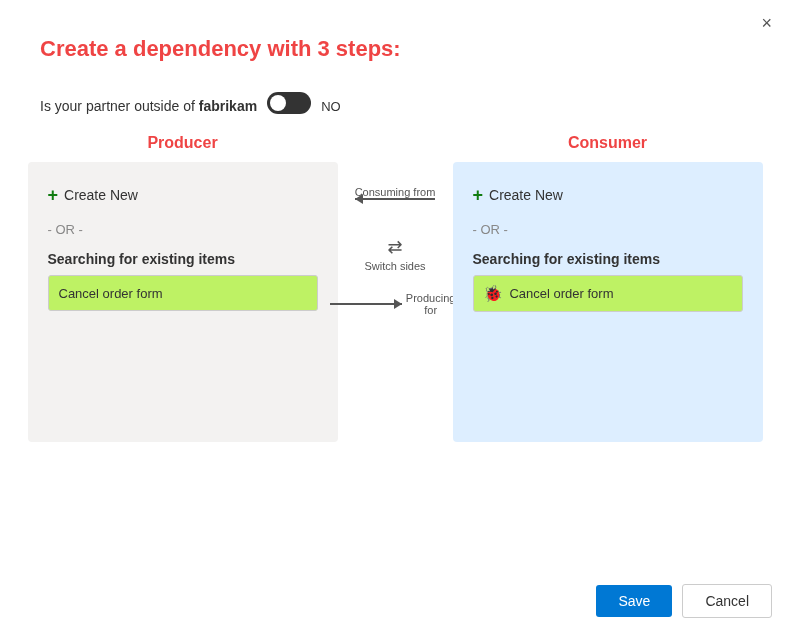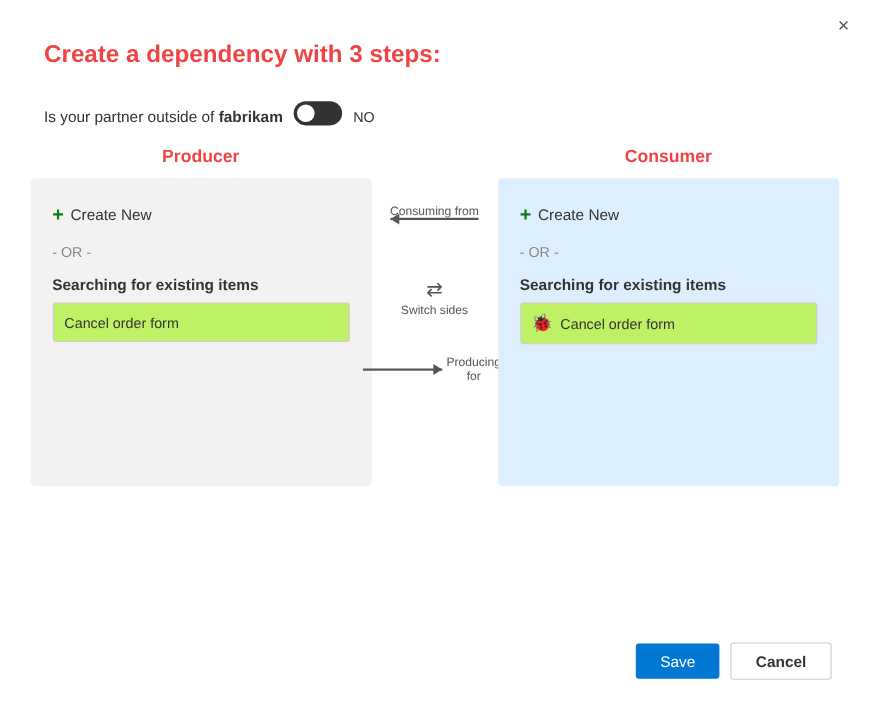--- a/index.html
+++ b/index.html
@@ -177,21 +177,21 @@
     }
 
     
     .connector-area {
       width: 100px;
       display: flex;
       flex-direction: column;
       align-items: center;
       justify-content: center;
       padding-top: 52px;
-      gap: 16px;
+      gap: 0;
       flex-shrink: 0;
     }
 
     .arrow-line {
       display: flex;
       align-items: center;
       width: 80px;
       margin-bottom: 20px;
     }
 
@@ -241,21 +241,21 @@
       color: #555;
       text-align: center;
       margin-bottom: 2px;
     }
 
     
     .dialog-footer {
       display: flex;
       justify-content: flex-end;
       align-items: center;
-      padding: 16px 34px 20px 30px;
+      padding: 16px 18px 20px 30px;
       gap: 10px;
     }
 
     .btn-save {
       background: #0078d4;
       color: #fff;
       border: none;
       border-radius: 3px;
       padding: 8px 22px;
       font-size: 14px;
@@ -264,21 +264,21 @@
     }
 
     .btn-cancel {
       background: #fff;
       color: #333;
       border: 1px solid #ccc;
       border-radius: 3px;
       padding: 8px 22px;
       font-size: 14px;
       cursor: pointer;
-      font-weight: 700;
+      font-weight: 400;
     }
 
     .consuming-label {
       font-size: 11px;
       color: #555;
       text-align: center;
     }
   </style>
 </head>
 <body>

